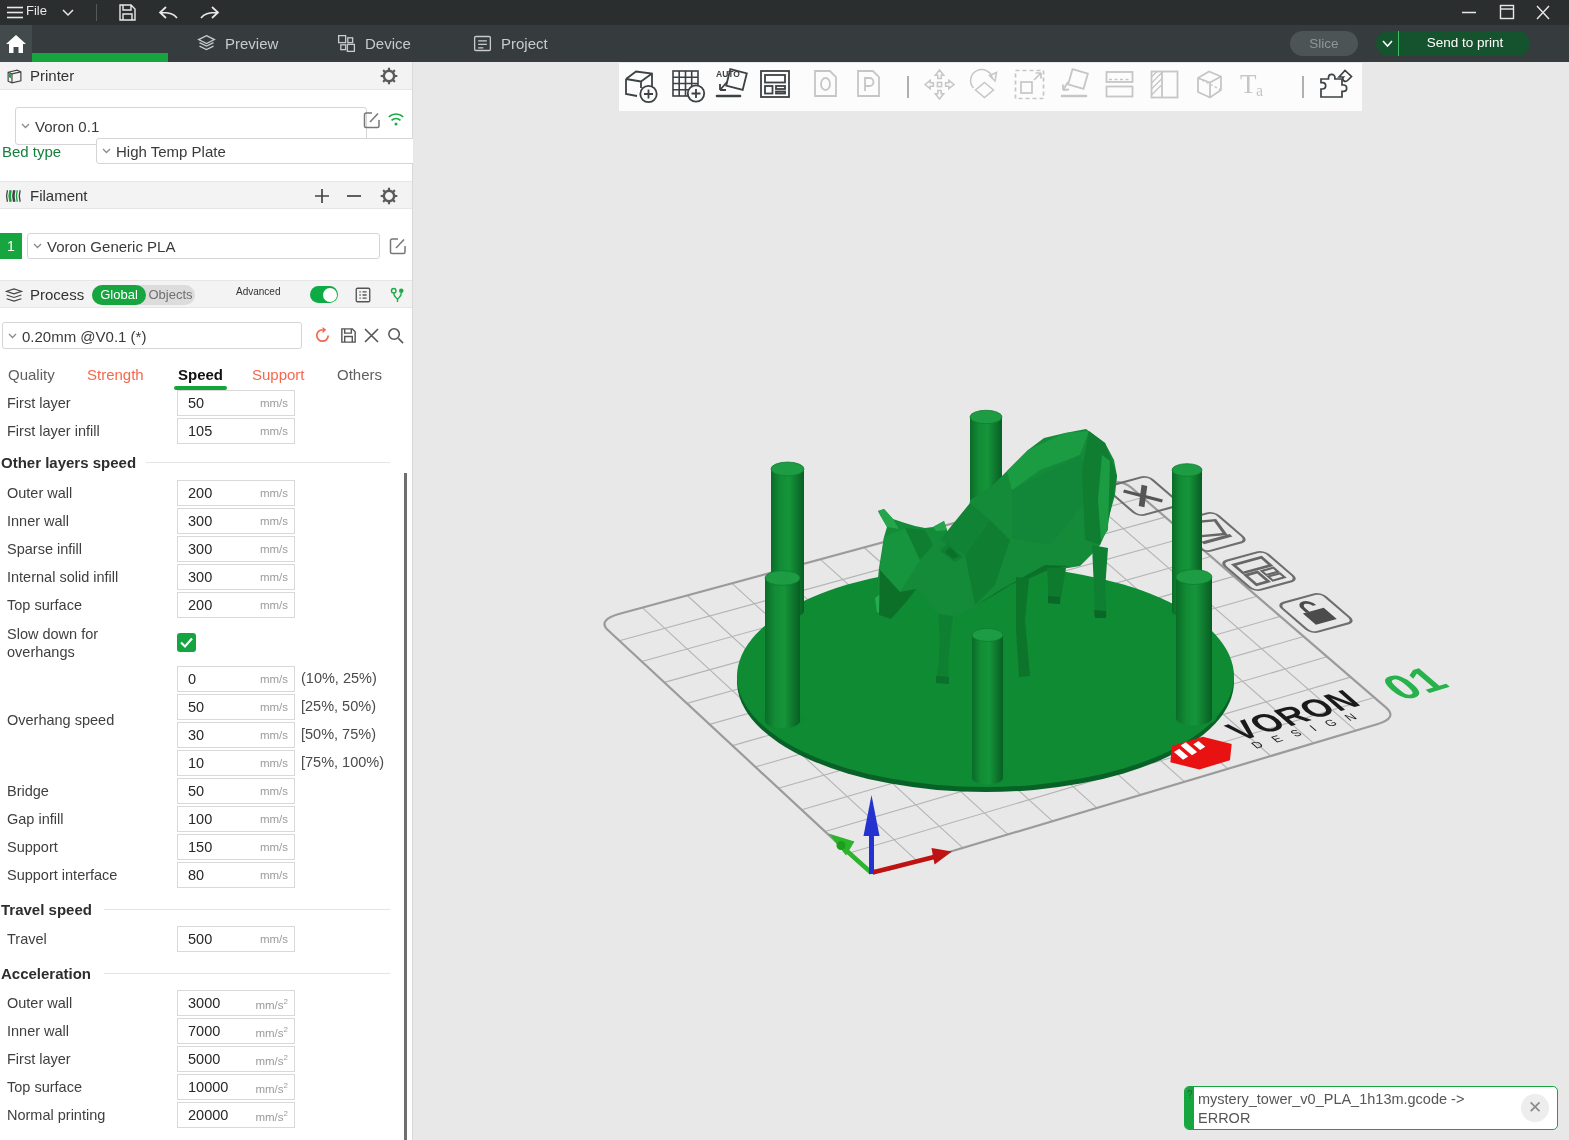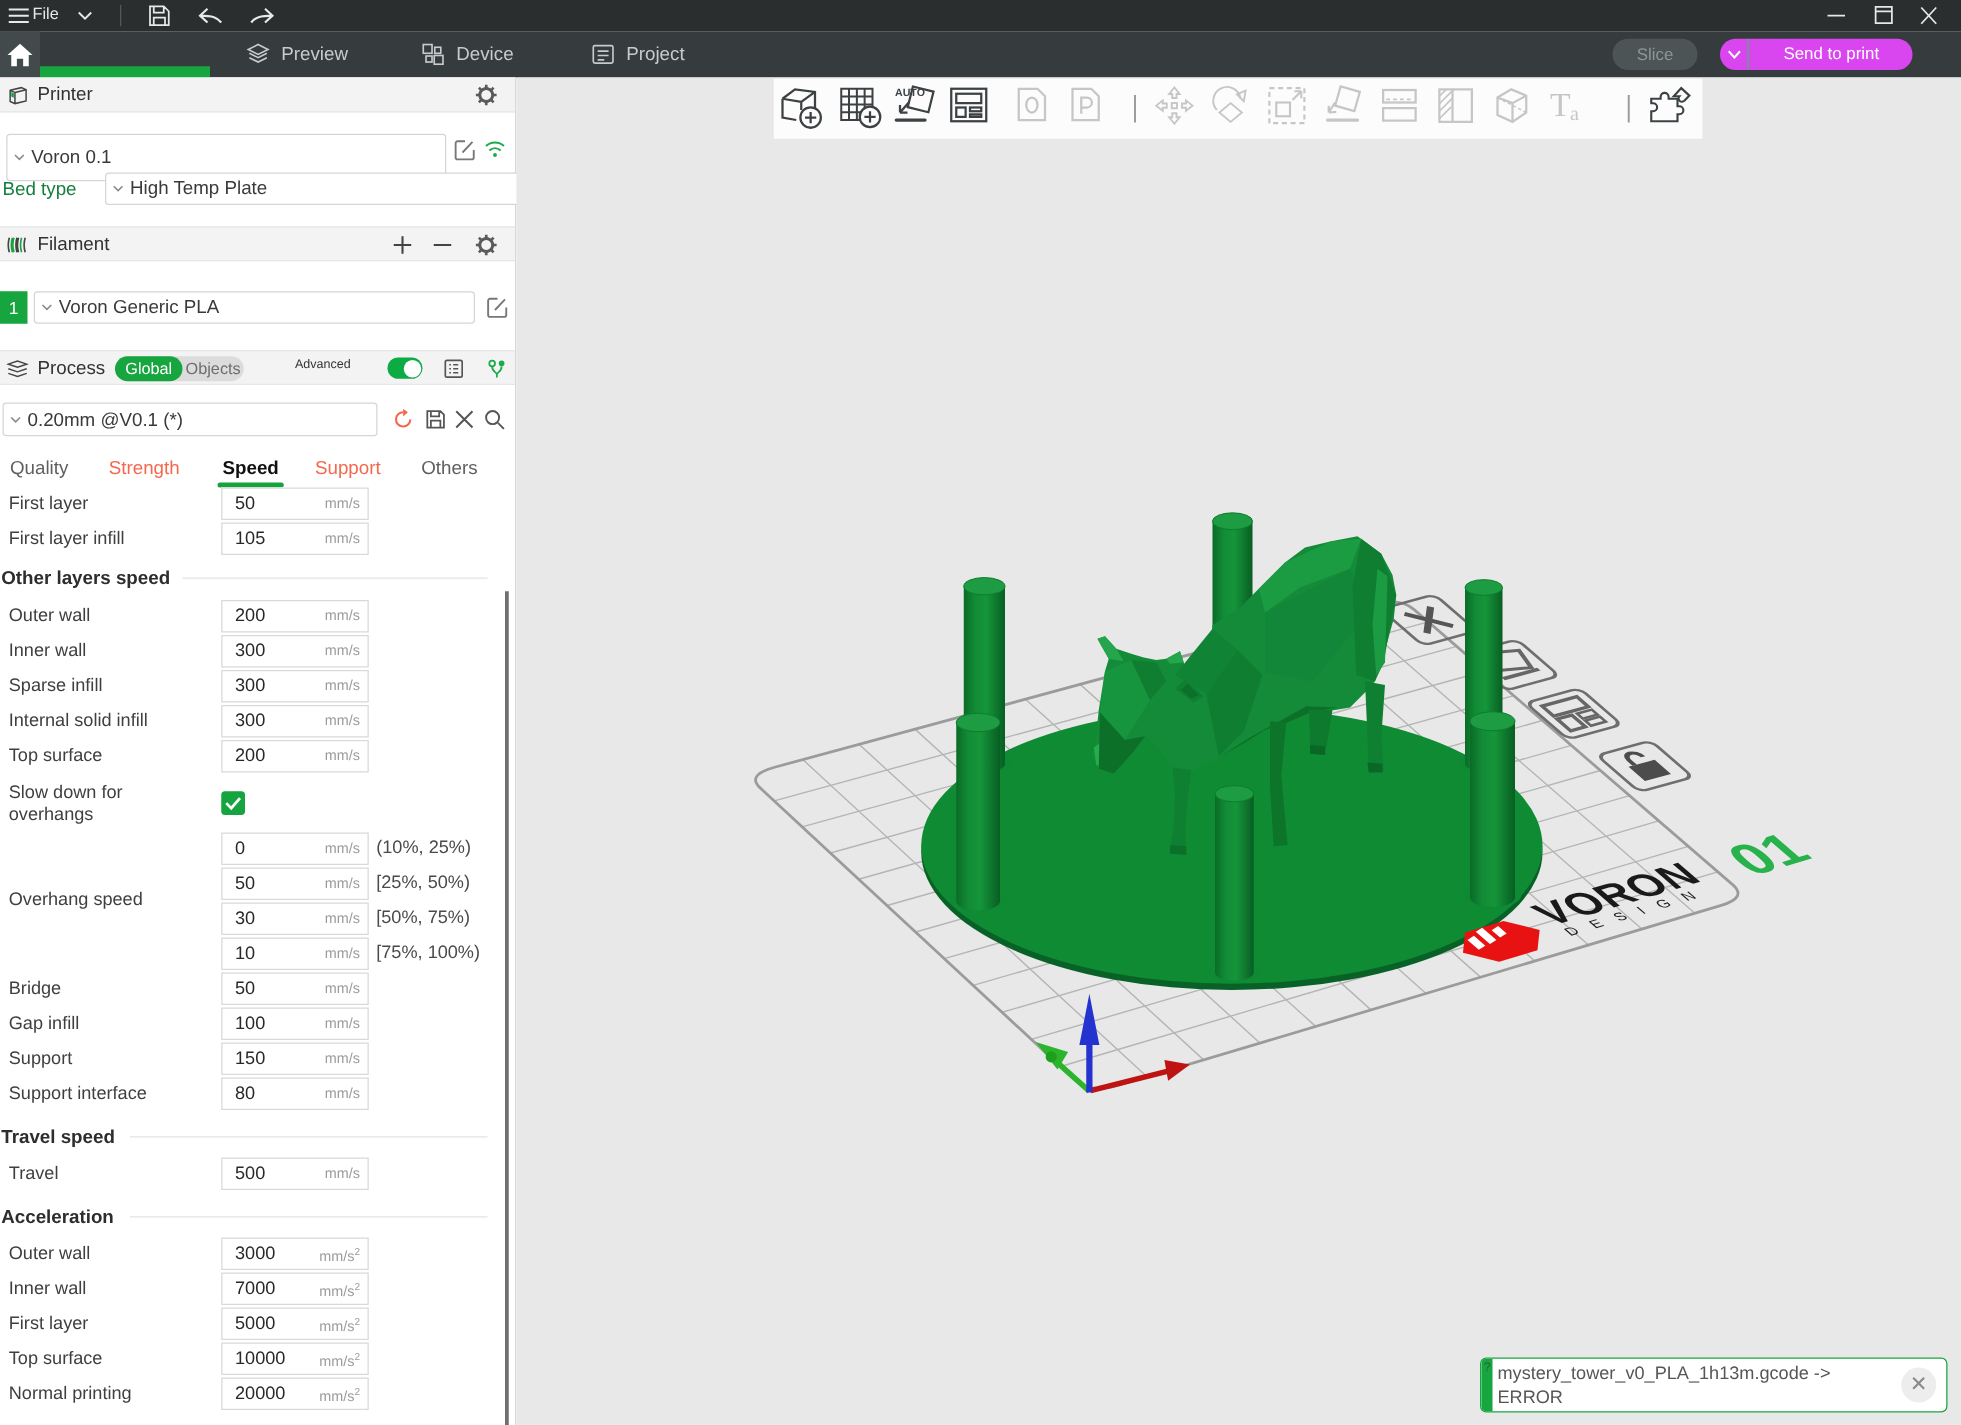--- a/index.html
+++ b/index.html
@@ -9,21 +9,21 @@
 #titlebar { position:absolute; left:0; top:0; width:1569px; height:25px; background:#2b2e2f; }
 #titlebar .ttl { position:absolute; left:0; right:0; top:3px; text-align:center; color:#e6e6e6; font-size:12.5px; }
 .tbico { position:absolute; top:0; height:21px; display:flex; align-items:center; justify-content:center; }
 
 #tabbar { position:absolute; left:0; top:25px; width:1569px; height:37px; background:#363b3d; }
 #homebtn { position:absolute; left:0; top:0; width:32px; height:37px; background:#434a4c; display:flex; align-items:center; justify-content:center; }
 .tab { position:absolute; top:0; height:37px; display:flex; align-items:center; color:#c7cbcb; font-size:15px; }
 .tab svg { margin-right:8px; }
 #tab-prepare { left:32px; width:136px; background:#17a53f; color:#fff; justify-content:center;margin-top:28px; }
 #slicebtn { position:absolute; left:1290px; top:6px; width:68px; height:25px; background:#4d5456; border-radius:12.5px; color:#8e9698; font-size:13.5px; text-align:center; line-height:25px; }
-#sendbtn { position:absolute; left:1376px; top:6px; width:154px; height:25px; background:#d946ef; border-radius:12.5px; color:#fff; font-size:13.5px; }
+#sendbtn { position:absolute; left:1376px; top:6px; width:154px; height:25px; background:#14532d; border-radius:12.5px; color:#fff; font-size:13.5px; }
 #sendbtn .chev { position:absolute; left:0; top:0; width:23px; height:25px; border-right:1px solid #3fbd66; }
 #sendbtn .lbl { position:absolute; left:24px; right:0; top:0; text-align:center; line-height:24px; }
 
 #panel { position:absolute; left:0; top:62px; width:413px; height:1078px; background:#fff; border-right:1px solid #d8d8d8; }
 .sechdr { position:relative; width:412px; height:28px; background:#f3f3f3; border-top:1px solid #e6e6e6; border-bottom:1px solid #e6e6e6; }
 .sechdr .t { position:absolute; left:30px; top:5px; font-size:15px; color:#323232; }
 .combo { position:absolute; border:1px solid #d5d5d5; border-radius:3px; background:#fff; }
 .combo .chevron { position:absolute; left:5px; top:50%; margin-top:-3px; }
 .combo .val { position:absolute; left:19px; top:50%; transform:translateY(-50%); font-size:15px; color:#3a3a3a; white-space:nowrap; }
 .chevron { width:9px; height:6px; }
@@ -125,37 +125,37 @@
       <div class="sechdr" style="position:absolute;left:0;top:0;border-top:none">
  <svg style="position:absolute;left:6px;top:6px" width="17" height="17" viewBox="0 0 20 20">
           <path d="M2.5,5 L13,2.5 L17.5,4.5 L17.5,15 L7,17.5 L2.5,15.5 Z M2.5,5 L7,7 L7,17.5 M7,7 L17.5,4.5" fill="none" stroke="#444" stroke-width="1.4"></path>
           <path d="M3.5,6.5 L6,7.7 L6,12 L3.5,10.8 Z" fill="#17a53f"></path>
         </svg>
  <div class="t">Printer</div>
  <svg style="position:absolute;right:14px;top:5px" width="18" height="18" viewBox="0 0 20 20">
           <path d="M17.11,8.85L19.22,8.79L19.22,11.21L17.11,11.15L15.84,14.22L17.37,15.67L15.67,17.37L14.22,15.84L11.15,17.11L11.21,19.22L8.79,19.22L8.85,17.11L5.78,15.84L4.33,17.37L2.63,15.67L4.16,14.22L2.89,11.15L0.78,11.21L0.78,8.79L2.89,8.85L4.16,5.78L2.63,4.33L4.33,2.63L5.78,4.16L8.85,2.89L8.79,0.78L11.21,0.78L11.15,2.89L14.22,4.16L15.67,2.63L17.37,4.33L15.84,5.78ZM10,5.6 A4.4,4.4 0 1 0 10.01,5.6 Z" fill="#5a5a5a" fill-rule="evenodd"></path>
         </svg>
 </div>
-      <div class="combo" style="left:5px;top:45px;width:352px;height:38px">
+      <div class="combo" style="left:15px;top:45px;width:352px;height:38px">
  <svg class="chevron">
           <path d="M1,1 L4.5,4.5 L8,1" fill="none" stroke="#8a8a8a" stroke-width="1.3"></path>
         </svg>
  <div class="val">Voron 0.1</div>
       </div>
  <svg style="position:absolute;left:362px;top:48px" width="20" height="20" viewBox="0 0 20 20">
         <path d="M10,3 H4 a1.5,1.5 0 0 0 -1.5,1.5 V16 a1.5,1.5 0 0 0 1.5,1.5 H15.5 a1.5,1.5 0 0 0 1.5,-1.5 V10" fill="none" stroke="#777" stroke-width="1.5"></path>
         <path d="M8,12 L16,3.5" stroke="#777" stroke-width="1.5"></path>
       </svg>
  <svg style="position:absolute;left:387px;top:50px" width="18" height="15" viewBox="0 0 20 16">
         <path d="M2,5 C6.5,0.8 13.5,0.8 18,5" fill="none" stroke="#1bab49" stroke-width="1.8"></path>
         <path d="M5,9 C8,6.2 12,6.2 15,9" fill="none" stroke="#1bab49" stroke-width="1.8"></path>
         <circle cx="10" cy="13" r="1.7" fill="#1bab49"></circle>
       </svg>
       <div class="rowlbl" style="top:81px;left:2px;font-size:15px;color:#15803d">Bed type</div>
-<div class="combo" style="left:84px;top:76px;width:368px;height:26px">
+<div class="combo" style="left:96px;top:76px;width:368px;height:26px">
  <svg class="chevron">
           <path d="M1,1 L4.5,4.5 L8,1" fill="none" stroke="#8a8a8a" stroke-width="1.3"></path>
         </svg>
  <div class="val">High Temp Plate</div>
       </div>
       <div class="sechdr" style="position:absolute;left:0;top:119px">
  <svg style="position:absolute;left:5px;top:6px" width="18" height="16" viewBox="0 0 22 18">
           <g fill="none" stroke-width="1.6">
             <path d="M3,2 C1.8,6 1.8,12 3,16" stroke="#444"></path>
             <path d="M7.5,2 C6.3,6 6.3,12 7.5,16 M6,2 C4.8,6 4.8,12 6,16" stroke="#17a53f"></path>

